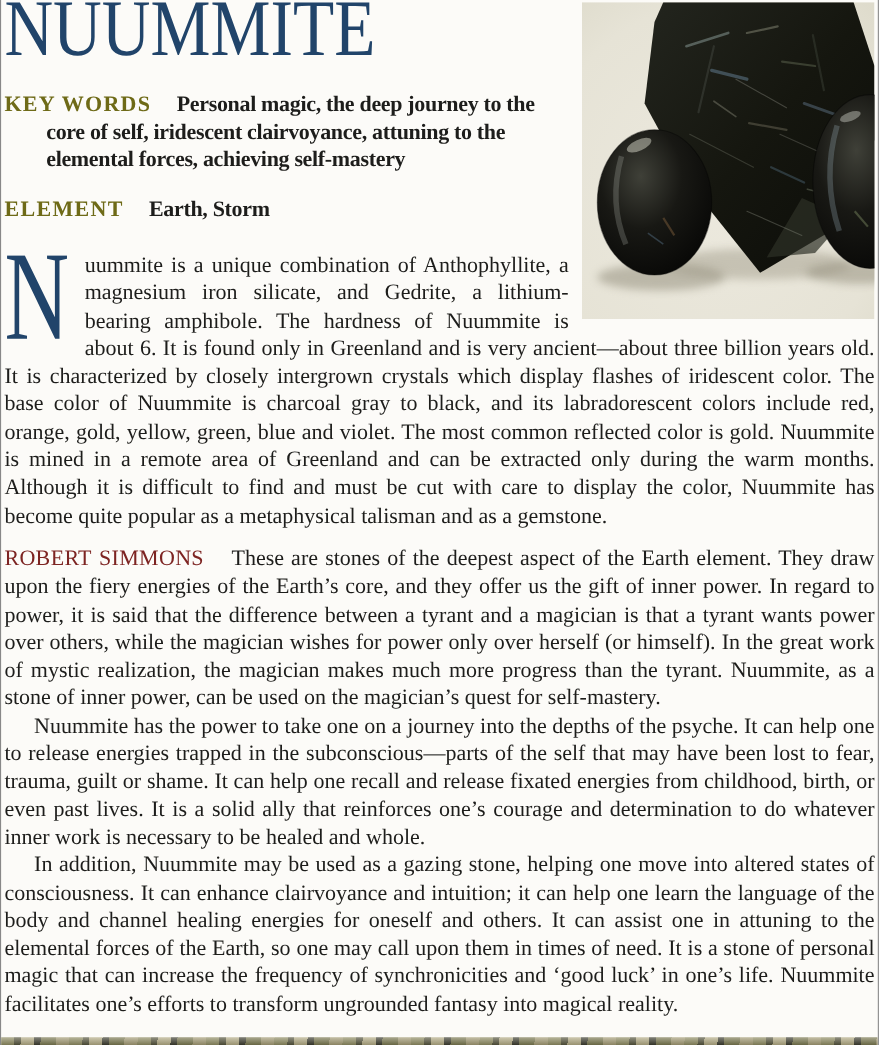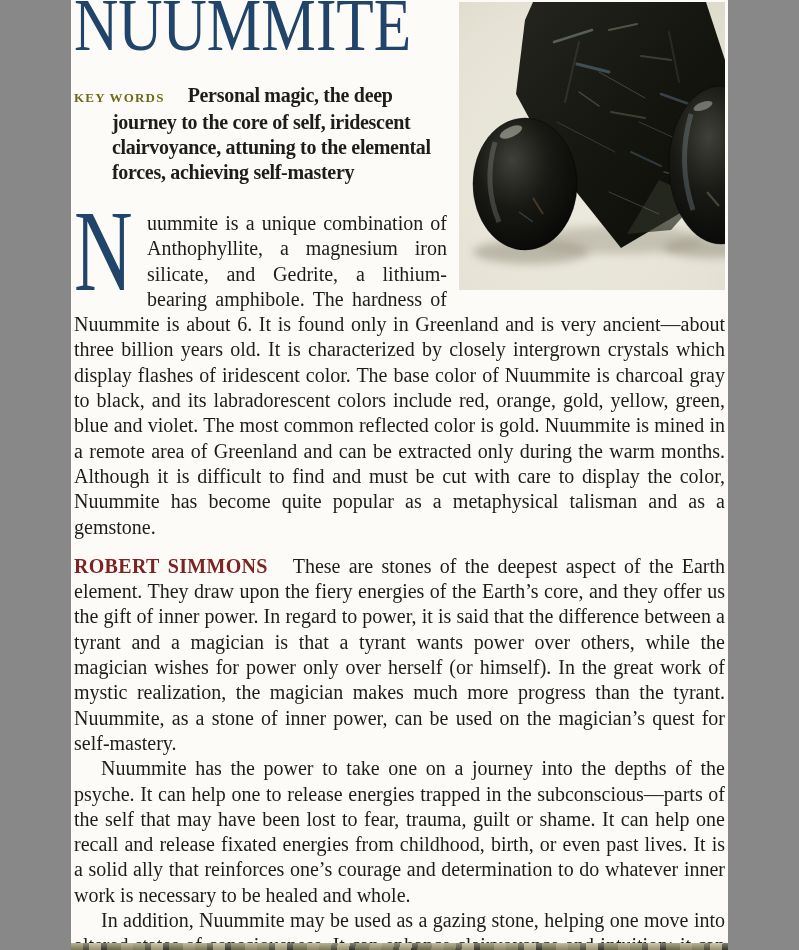--- a/index.html
+++ b/index.html
@@ -1,19 +1,19 @@
 <!DOCTYPE html>
 <html lang="en"><head>
 <meta charset="utf-8">
 <style>
   html, body { margin: 0; padding: 0; }
   body { background: #888; }
   .page {
     position: relative;
-    width: 657px;
+    width: 797px;
     height: 950px;
     margin: 0 auto;
     background: #fcfbf8;
     overflow: hidden;
     box-sizing: border-box;
     padding: 2px 3px 0 3px;
     font-family: "Liberation Serif", "DejaVu Serif", serif;
     color: #1d1d1b;
   }
 
@@ -45,21 +45,21 @@
     padding-left: 38px;
     text-indent: -38px;
     font-size: 20px;
     font-weight: bold;
     line-height: 25px;
     letter-spacing: -0.3px;
     text-align: left;
   }
   .kw-row + .kw-row { margin-top: 7px; }
   .kw-label {
-    font-size: 13px;
+    font-size: 20px;
     font-weight: bold;
     letter-spacing: 1.2px;
     color: #6e6a17;
     margin-right: 23px;
   }
 
   
   .bodytext {
     font-size: 20px;
     line-height: 25.3px;
@@ -67,21 +67,21 @@
   }
   .intro { margin: 26px 0 0 0; }
   .dropcap {
     float: left;
     width: 64px;
     height: 76px;
     margin: 3px 9px 0 0;
   }
   .simmons { margin-top: 14px; }
   .author-label {
-    font-weight: bold;
+    font-weight: normal;
     font-size: 20px;
     letter-spacing: 0.3px;
     color: #7d2422;
     margin-right: 25px;
     white-space: nowrap;
   }
   .simmons p { margin: 0; }
   .simmons p.indented { text-indent: 27px; }
 
   
@@ -164,20 +164,21 @@
       <path d="M232,112 q-14,48 2,96" stroke="#9fb3bd" stroke-width="5" opacity="0.28" fill="none"></path>
       <ellipse cx="244" cy="104" rx="10" ry="4" fill="#dfe2d6" opacity="0.4" transform="rotate(-20 244 104)"></ellipse>
       <path d="M248,190 l12,14" stroke="#8a9a6d" stroke-width="2" opacity="0.4"></path>
     </svg>
   </div>
 
   <h1 class="title">NUUMMITE</h1>
 
   <div class="kw-block">
     <p class="kw-row"><span class="kw-label">KEY WORDS</span><span>Personal magic, the deep journey to the core of self, iridescent clairvoyance, attuning to the elemental forces, achieving self-mastery</span></p>
+    <p class="kw-row"><span class="kw-label">ELEMENT</span><span>Earth, Storm</span></p>
   </div>
 
   <p class="bodytext intro"><svg class="dropcap" viewBox="0 0 64 76" xmlns="http://www.w3.org/2000/svg">
         <text x="0" y="76" font-size="116" fill="#21446a" font-family="Liberation Serif, DejaVu Serif, serif" transform="scale(0.70 1)">N</text>
       </svg><span>uummite is a unique combination of Anthophyllite, a magnesium iron silicate, and Gedrite, a lithium-bearing amphibole. The hardness of Nuummite is about 6. It is found only in Greenland and is very ancient—about three billion years old. It is characterized by closely intergrown crystals which display flashes of iridescent color. The base color of Nuummite is charcoal gray to black, and its labradorescent colors include red, orange, gold, yellow, green, blue and violet. The most common reflected color is gold. Nuummite is mined in a remote area of Greenland and can be extracted only during the warm months. Although it is difficult to find and must be cut with care to display the color, Nuummite has become quite popular as a metaphysical talisman and as a gemstone.</span></p>
 
   <div class="bodytext simmons">
     <p><span class="author-label">ROBERT SIMMONS</span><span>These are stones of the deepest aspect of the Earth element. They draw upon the fiery energies of the Earth’s core, and they offer us the gift of inner power. In regard to power, it is said that the difference between a tyrant and a magician is that a tyrant wants power over others, while the magician wishes for power only over herself (or himself). In the great work of mystic realization, the magician makes much more progress than the tyrant. Nuummite, as a stone of inner power, can be used on the magician’s quest for self-mastery.</span></p>
     <p class="indented">Nuummite has the power to take one on a journey into the depths of the psyche. It can help one to release energies trapped in the subconscious—parts of the self that may have been lost to fear, trauma, guilt or shame. It can help one recall and release fixated energies from childhood, birth, or even past lives. It is a solid ally that reinforces one’s courage and determination to do whatever inner work is necessary to be healed and whole.</p>
     <p class="indented">In addition, Nuummite may be used as a gazing stone, helping one move into altered states of consciousness. It can enhance clairvoyance and intuition; it can help one learn the language of the body and channel healing energies for oneself and others. It can assist one in attuning to the elemental forces of the Earth, so one may call upon them in times of need. It is a stone of personal magic that can increase the frequency of synchronicities and ‘good luck’ in one’s life. Nuummite facilitates one’s efforts to transform ungrounded fantasy into magical reality.</p>

